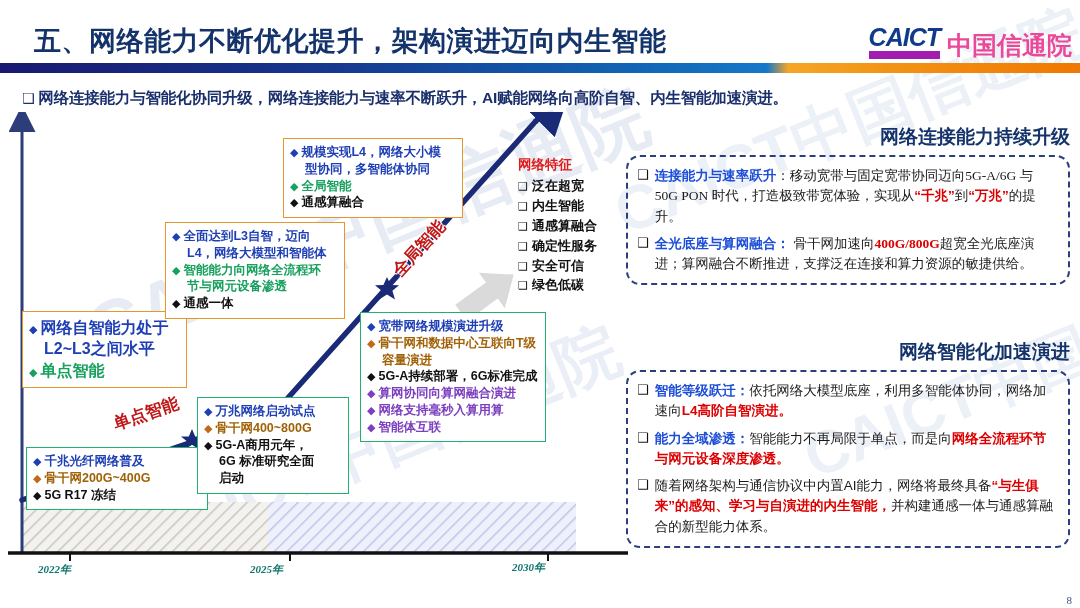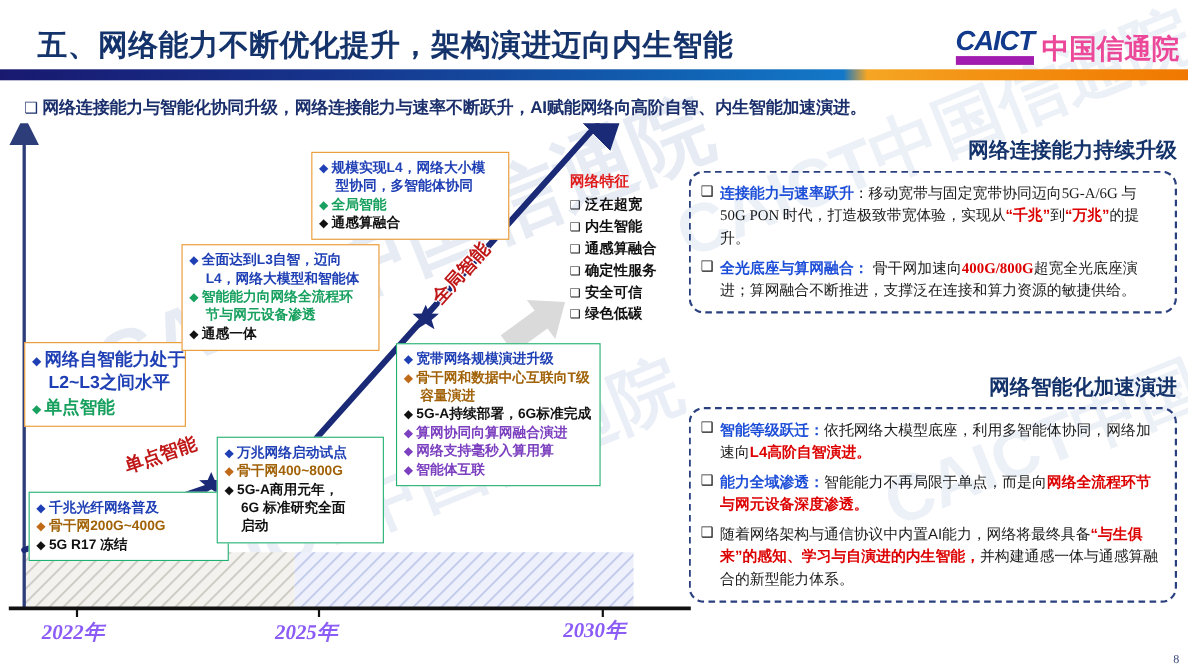--- a/index.html
+++ b/index.html
@@ -60,21 +60,21 @@
     white-space: nowrap; letter-spacing: -.2px;
   }
   .lead .sq { font-family:"DejaVu Sans", sans-serif; font-size: 14px; margin-right: 4px; }
 
   
   .chart { position: absolute; left: 0; top: 112px; width: 630px; height: 490px; }
   .chart svg { position: absolute; left: 0; top: 0; }
 
   .tick-label {
     position: absolute; font-style: italic; font-weight: bold;
-    font-size: 19px; color: #8b5cf6; font-family: "Liberation Serif", serif;
+    font-size: 11px; color: #0f766e; font-family: "Liberation Serif", serif;
   }
 
   
   .cbox {
     position: absolute; background: #fff; padding: 5px 7px 6px 6px;
     line-height: 1.34; z-index: 4;
   }
   .cbox.orange { border: 1.6px solid #e8962c; }
   .cbox.green  { border: 1.6px solid #20b070; }
   .cbox div { white-space: nowrap; }
@@ -193,21 +193,21 @@
     <polygon points="0,-12 3.6,-4 12,-3.8 5.4,1.8 8,10.4 0,5.4 -8,10.4 -5.4,1.8 -12,-3.8 -3.6,-4" fill="#1a2a77" transform="translate(387,177)"></polygon>
   </svg>
 
   <div class="tick-label" style="left:38px; top:450px;">2022年</div>
   <div class="tick-label" style="left:250px; top:450px;">2025年</div>
   <div class="tick-label" style="left:512px; top:448px;font-style:italic;">2030年</div>
 
   <div class="curve-label" style="left:112px; top:290px; transform:rotate(-19deg);">单点智能</div>
   <div class="curve-label" style="left:385px; top:125px; transform:rotate(-48deg);">全局智能</div>
 
-  <div class="cbox orange" style="left:22px; top:199px; width:147px;">
+  <div class="cbox orange" style="left:22px; top:199px; width:165px;">
     <div><span class="bi d-blue">◆</span><span class="t-blue">网络自智能力处于</span></div>
     <div class="indent"><span class="t-blue">L2~L3之间水平</span></div>
     <div><span class="bi d-green">◆</span><span class="t-green">单点智能</span></div>
   </div>
 
   <div class="cbox orange" style="left:165px; top:110px; width:180px; font-size:12.5px;">
     <div><span class="bi d-blue">◆</span><span class="t-blue">全面达到L3自智，迈向</span></div>
     <div class="indent"><span class="t-blue">L4，网络大模型和智能体</span></div>
     <div><span class="bi d-green">◆</span><span class="t-green">智能能力向网络全流程环</span></div>
     <div class="indent"><span class="t-green">节与网元设备渗透</span></div>

